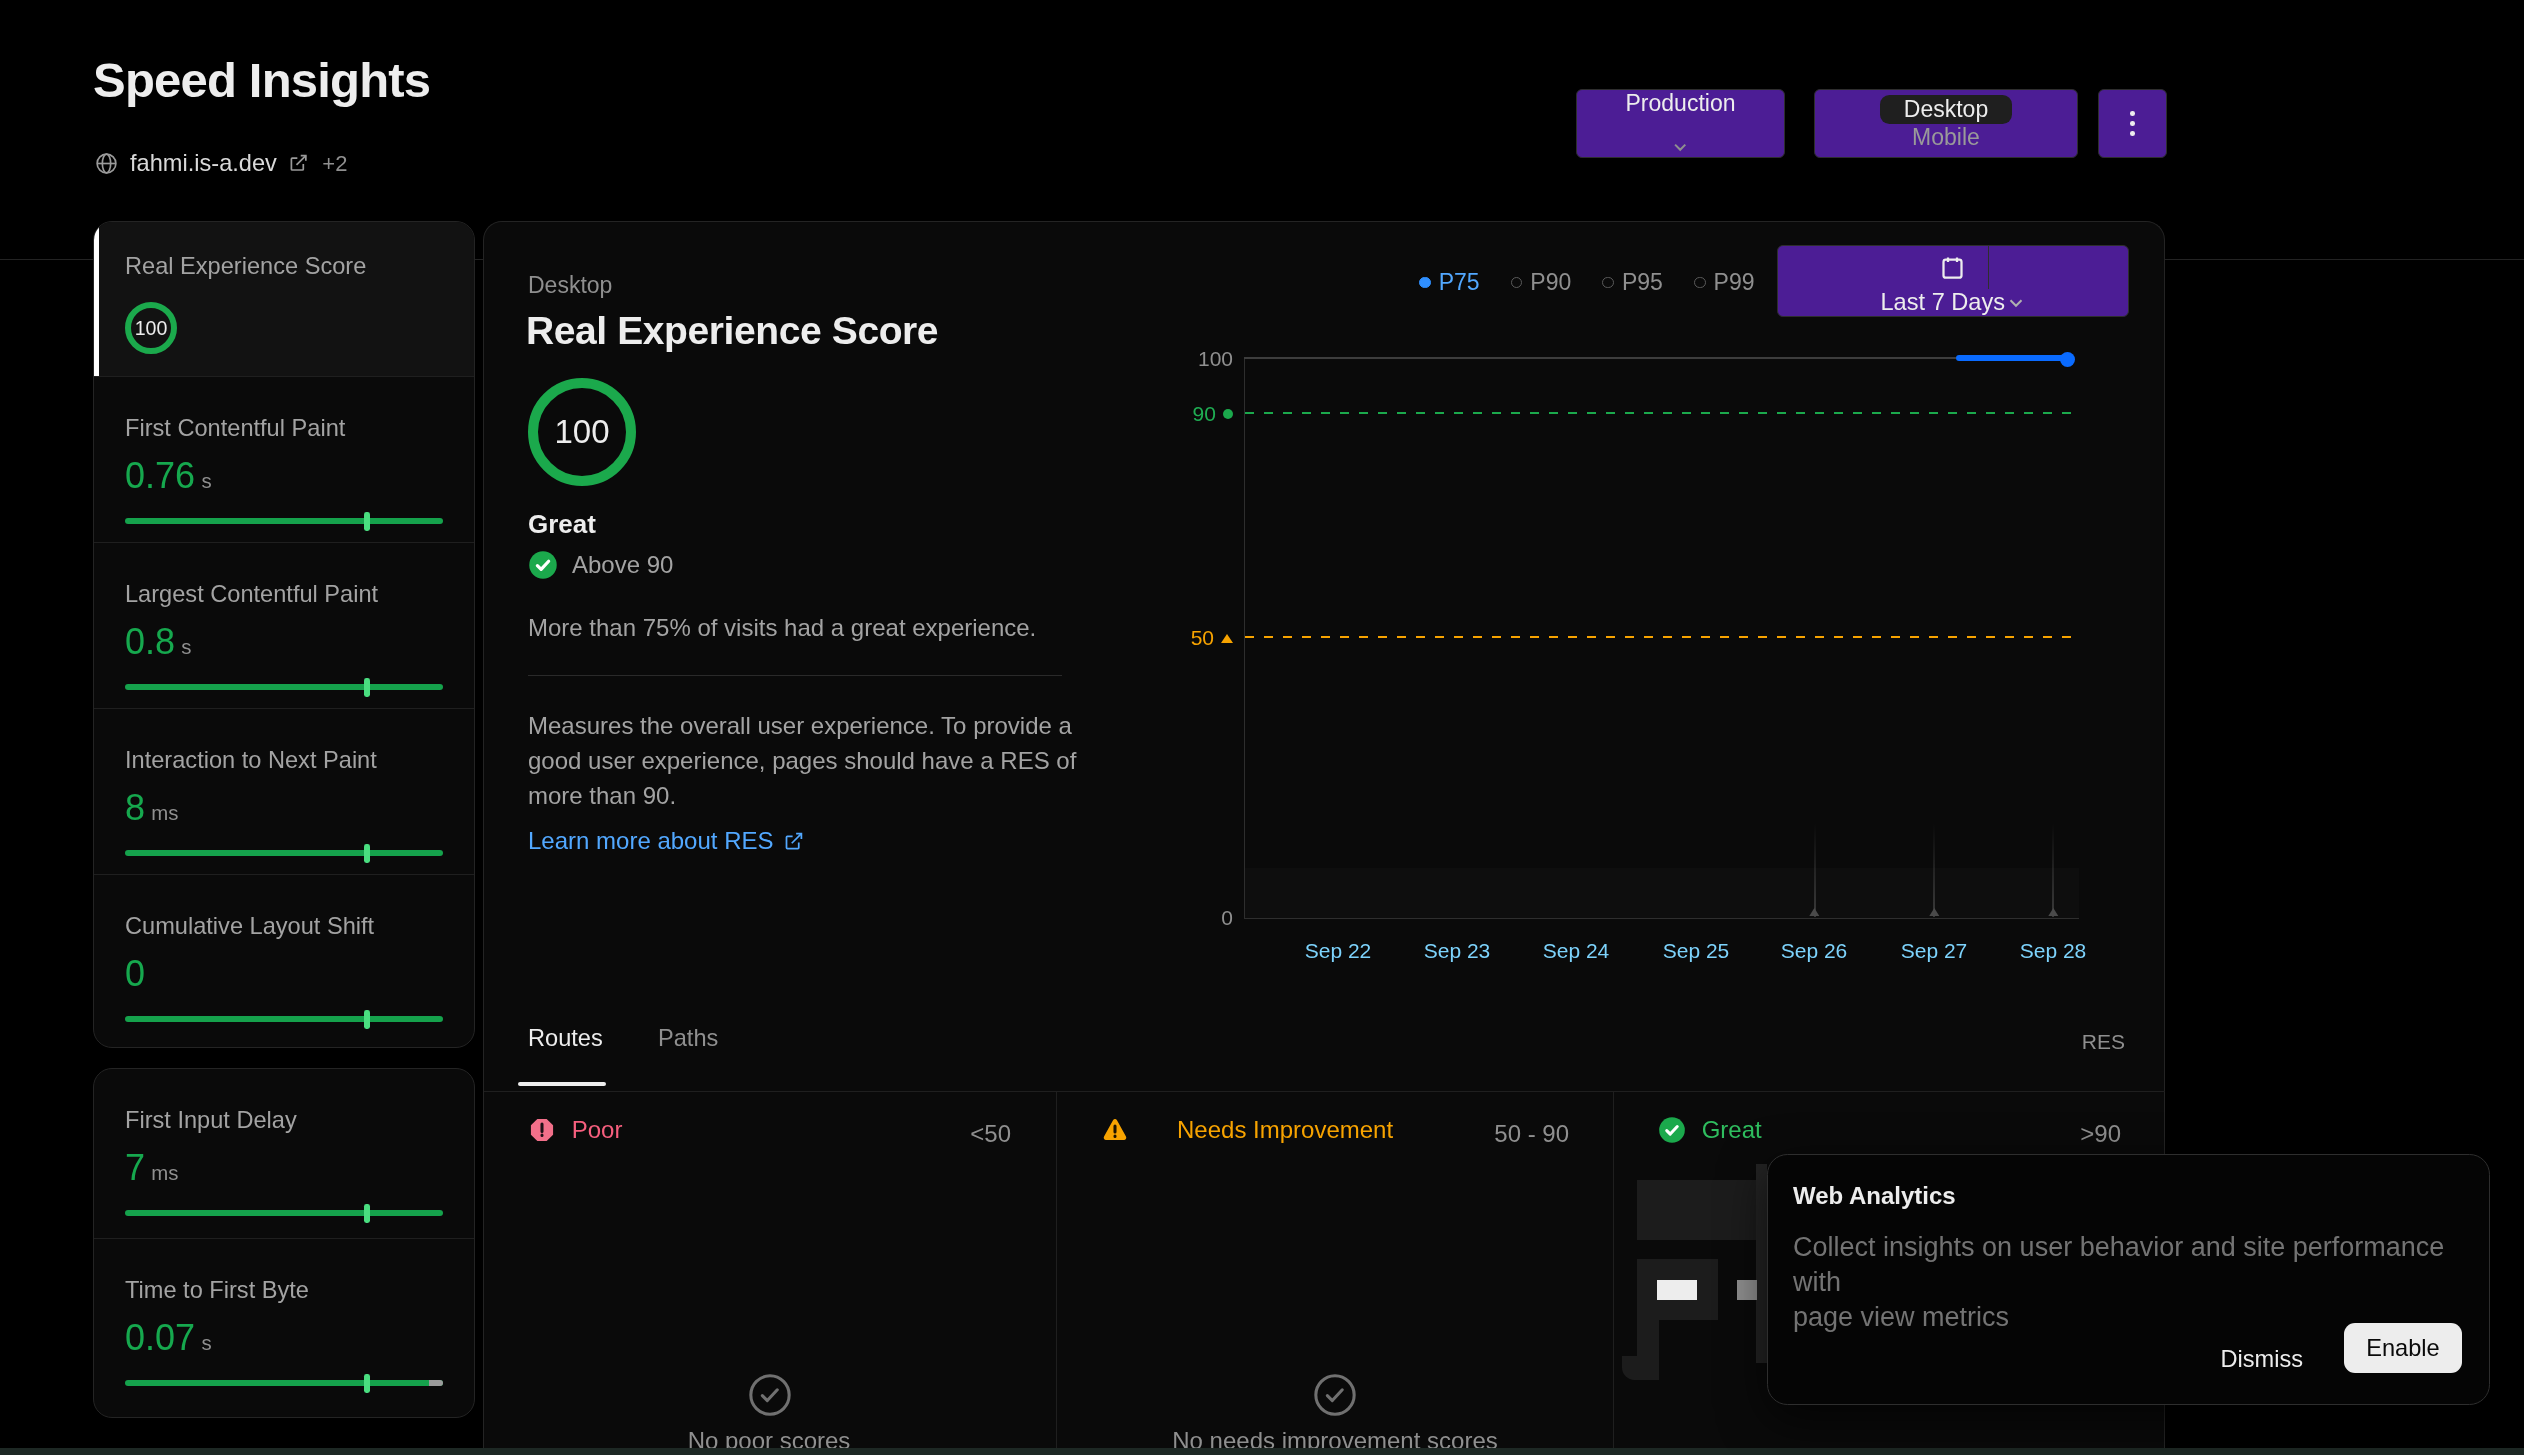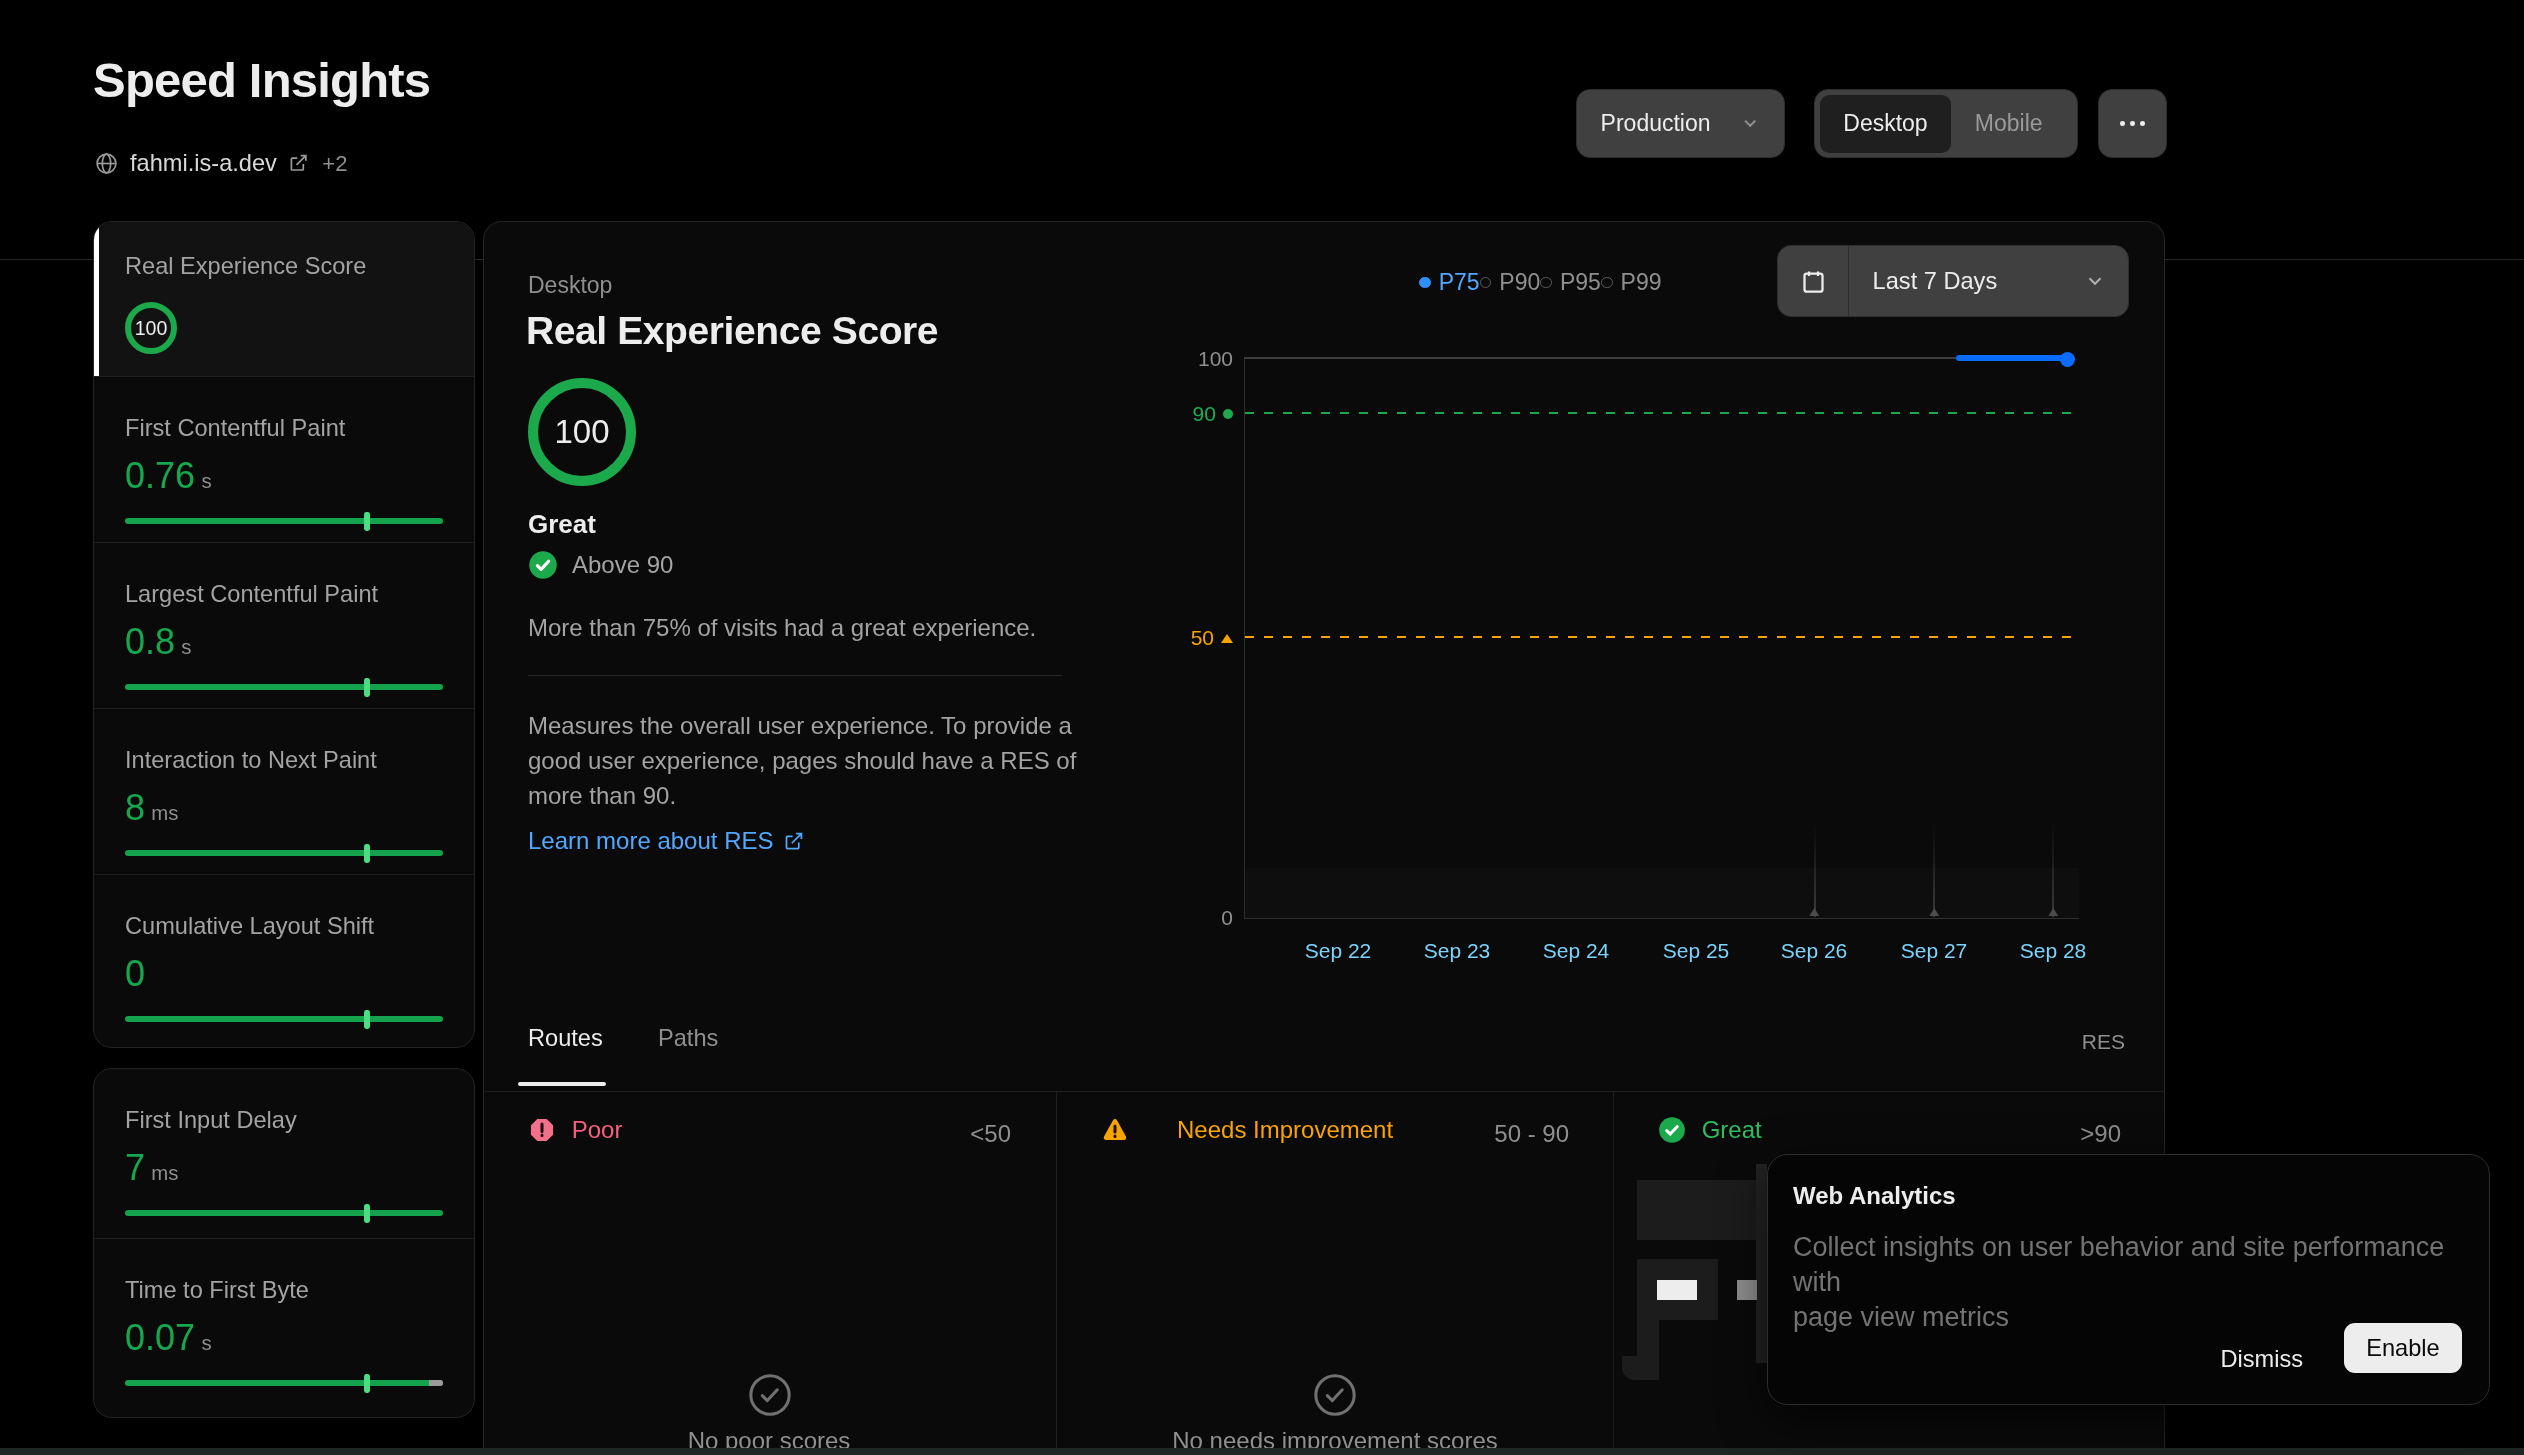--- a/index.html
+++ b/index.html
@@ -10,21 +10,21 @@
     color:#ededed; -webkit-font-smoothing:antialiased;
   }
   .abs { position:absolute; }
 
   
   .page-title { left:93px; top:52px; font-size:49px; font-weight:600; letter-spacing:-0.8px; color:#ededed; }
   .domain-row { left:94px; top:150px; display:flex; align-items:center; gap:11px; }
   .domain-row .domain { font-size:23.6px; color:#d9d9d9; }
   .domain-row .extra { font-size:22px; color:#8f8f8f; margin-left:3.1px; }
 
-  .ctrl { border:0.8px solid #2e2e2e; border-radius:14px; background:#404040; display:flex; align-items:center; }
+  .ctrl { border:0.8px solid #2e2e2e; border-radius:6px; background:#4c1d95; display:flex; align-items:center;flex-direction:column; }
   .production { left:1576px; top:89px; width:209px; height:69px; padding:0 23.6px; justify-content:space-between; cursor:pointer; }
   .production .lbl { font-size:23px; color:#ededed; }
   .segmented { left:1814px; top:89px; width:264px; height:69px; padding:4.7px; }
   .seg-opt { height:58px; display:flex; align-items:center; padding:0 23.6px; font-size:23px; border-radius:9.4px; color:#9a9a9a; cursor:pointer; }
   .seg-opt.active { background:#1f1f1f; color:#ededed; }
   .more-btn { left:2098px; top:89px; width:69px; height:69px; justify-content:center; gap:5.5px; cursor:pointer; }
   .more-btn i { width:4.7px; height:4.7px; border-radius:50%; background:#ededed; display:block; }
 
   .top-rule { left:0; top:259px; width:2525px; height:0.8px; background:#232323; }
 
@@ -53,21 +53,21 @@
   .big-ring { left:528px; top:378px; width:108px; height:108px; border:10.2px solid #1ba94c; border-radius:50%; display:flex; align-items:center; justify-content:center; font-size:33px; color:#ededed; font-weight:500; }
   .rating { left:528px; top:509px; font-size:26px; font-weight:700; }
   .threshold-row { left:528px; top:550px; display:flex; align-items:center; gap:14px; }
   .threshold-row span { font-size:24px; color:#a3a3a3; }
   .summary { left:528px; top:614px; font-size:24px; color:#a3a3a3; width:565px; }
   .panel-hr { left:528px; top:675px; width:534px; height:0.8px; background:#2a2a2a; }
   .desc { left:528px; top:708px; width:581px; font-size:24px; color:#a3a3a3; line-height:35px; }
   .learn-link { left:528px; top:827px; display:flex; align-items:center; gap:9.4px; font-size:24px; color:#52a8ff; cursor:pointer; }
 
   
-  .pct-row { left:1419px; top:269px; display:flex; align-items:center; }
+  .pct-row { left:1419px; top:269px; display:flex; align-items:center; gap:31px; }
   .pct-item { display:flex; align-items:center; gap:7.9px; font-size:23px; color:#8f8f8f; cursor:pointer; }
   .pct-item .dot { width:11.8px; height:11.8px; border-radius:50%; border:1.6px solid #5a5a5a; }
   .pct-item.selected { color:#52a8ff; }
   .pct-item.selected .dot { background:#2f8fff; border-color:#2f8fff; }
   .datepicker { left:1777px; top:245px; width:352px; height:72px; padding:0; }
   .datepicker .cal-cell { width:71px; height:100%; display:flex; align-items:center; justify-content:center; border-right:0.8px solid #2e2e2e; cursor:pointer; }
   .datepicker .range-cell { flex:1; display:flex; align-items:center; justify-content:space-between; padding:0 22px 0 23.6px; cursor:pointer; }
   .datepicker .range-lbl { font-size:23.6px; color:#ededed; }
 
   

